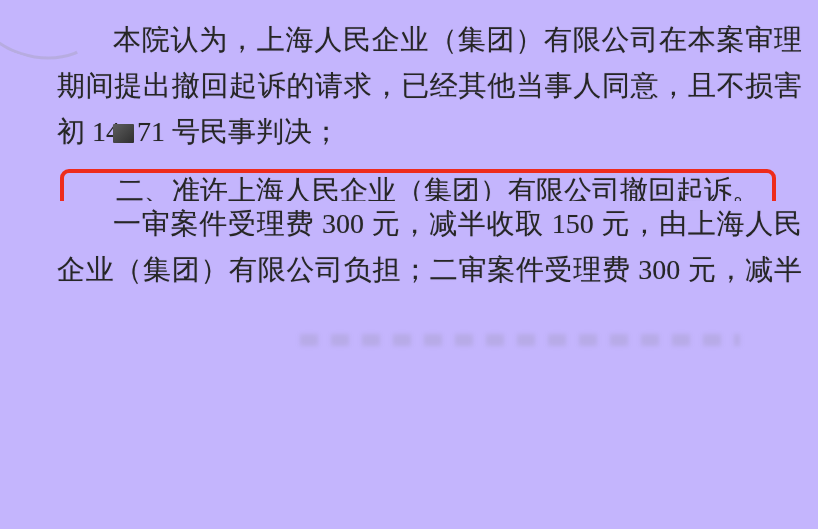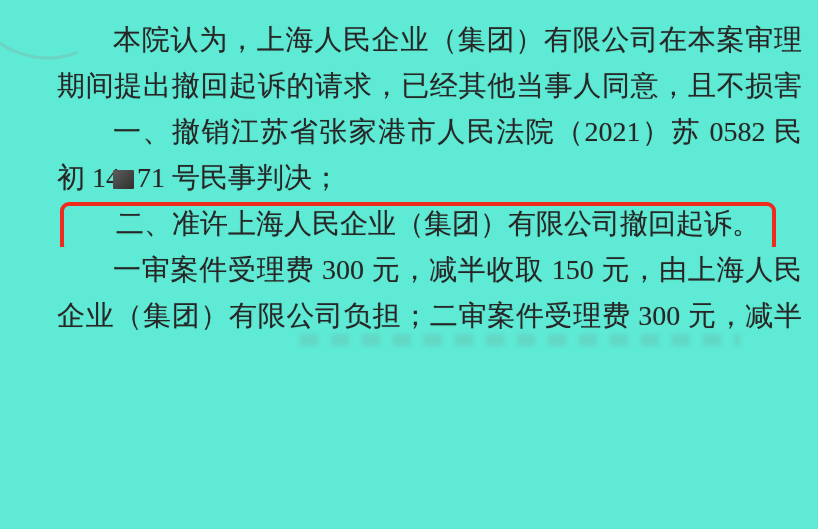--- a/index.html
+++ b/index.html
@@ -1,21 +1,21 @@
 <!DOCTYPE html>
 <html><head>
 <meta charset="utf-8">
 <style>
   html,body{margin:0;padding:0;background:#ffffff;}
   .page{
     position:relative;
     width:818px;height:529px;
     box-sizing:border-box;
     padding:17px 16px 0 57px;
-    background:#5eead4;
+    background:#c4b5fd;
     color:#262626;
     font-family:"Liberation Serif","DejaVu Serif",serif;
     font-size:28px;
     overflow:hidden;
   }
   .line{
     height:46px;
     line-height:46px;
     overflow:hidden;
     text-shadow:0 0 1px rgba(60,60,60,.35);
@@ -30,21 +30,21 @@
     width:21px;height:19px;
     background:linear-gradient(135deg,#5e5e5e,#2e2e2e);
     border-radius:1px;
     margin:0 3px 0 -7px;
     vertical-align:-2px;
   }
   .red-box{
     display:inline-block;
     box-sizing:border-box;
     vertical-align:top;
-    margin-top:1px;
+    margin-top:14px;
     margin-left:3px;
     height:52px;
     line-height:35px;
     border:4px solid #ee2b1c;
     border-radius:9px;
     padding:0 12px 0 52px;
     white-space:nowrap;
   }
   .artifact{position:absolute;pointer-events:none;}
   .swoosh{
@@ -65,21 +65,20 @@
 </head>
 <body>
 
 <div class="page">
 
   <div class="artifact swoosh"></div>
   <div class="artifact ghost"></div>
 
   <div class="line indent full">本院认为，上海人民企业（集团）有限公司在本案审理</div>
   <div class="line full">期间提出撤回起诉的请求，已经其他当事人同意，且不损害</div>
-  <div class="line indent full">一、撤销江苏省张家港市人民法院（2021）苏 0582 民</div>
 
   <div class="line">
     <span>初 14</span><span class="redaction"></span><span>71 号民事判决；</span>
   </div>
 
   <div class="line">
     <span class="red-box"><span>二、准许上海人民企业（集团）有限公司撤回起诉。</span></span>
   </div>
 
   <div class="line indent full">一审案件受理费 300 元，减半收取 150 元，由上海人民</div>

